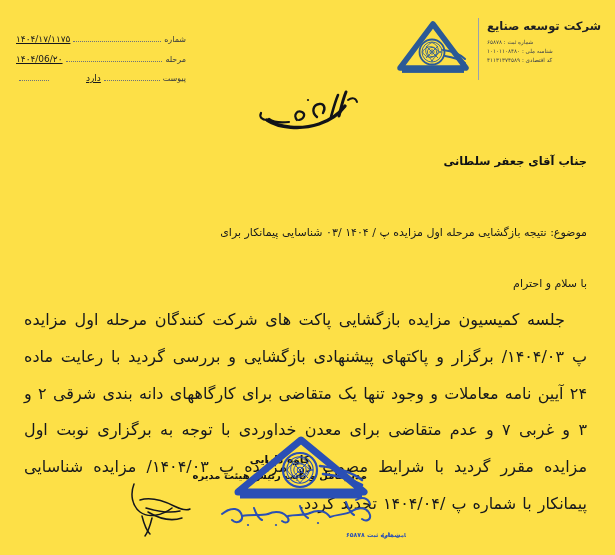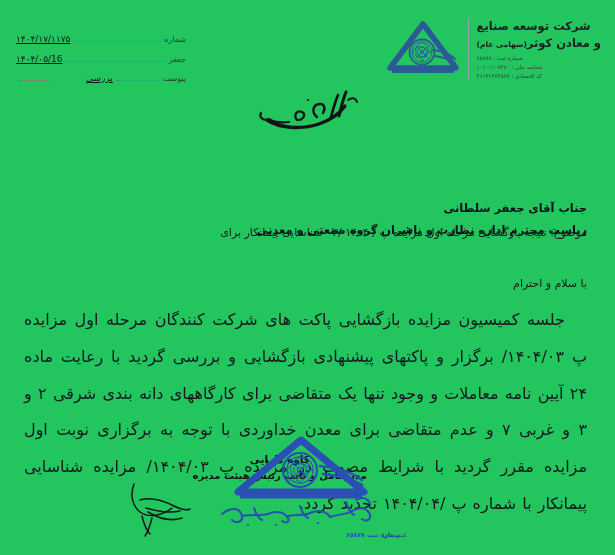--- a/index.html
+++ b/index.html
@@ -12,21 +12,21 @@
     height: 555px;
     position: relative;
     overflow: hidden;
     font-family: "DejaVu Sans", "Liberation Sans", sans-serif;
     color: #15161a;
     background: #fdfdfd;
   }
   .page {
     position: absolute;
     inset: 0;
-    background: #22c55e;
+    background: #fde047;
   }
 
   
   .letterhead {
     position: absolute;
     top: 18px;
     right: 14px;
     display: flex;
     flex-direction: row;
     align-items: flex-start;
@@ -122,21 +122,20 @@
     height: 48px;
   }
 
   
   .addressee {
     position: absolute;
     top: 150px;
     right: 28px;
     left: 28px;
     direction: rtl;
-    margin-top: 47px;
   }
   .addressee div {
     font-size: 11.4px;
     font-weight: 700;
     color: #101216;
     line-height: 1.95;
     letter-spacing: -.1px;
   }
 
   
@@ -233,23 +232,20 @@
 </head>
 <body>
 
 <div class="page">
 
   <div class="letterhead">
 
     <div class="lh-text">
       <div class="company-name">
         <div>شرکت توسعه صنایع</div>
-        <div>
-          <span>و معادن کوثر</span><span class="sub">(سهامی عام)</span>
-        </div>
       </div>
       <div class="reg-lines">
         <div>شماره ثبت : ۶۵۸۷۸</div>
         <div>شناسه ملی : ۱۰۱۰۱۱۰۸۴۸۰</div>
         <div>کد اقتصادی : ۴۱۱۳۱۳۷۴۵۸۹</div>
       </div>
     </div>
 
     <div class="logo">
       <svg width="74" height="62" viewBox="0 0 74 62" xmlns="http://www.w3.org/2000/svg">
@@ -276,28 +272,28 @@
     </div>
   </div>
 
   <div class="ref-block">
     <div class="ref-row">
       <span class="ref-label">شماره</span>
       <span class="dots"></span>
       <span class="ref-value">۱۴۰۴/۱۷/۱۱۷۵</span>
     </div>
     <div class="ref-row">
-      <span class="ref-label">جعفر</span>
+      <span class="ref-label">مرحله</span>
       <span class="dots"></span>
-      <span class="ref-value">۱۴۰۴/۰۵/16</span>
+      <span class="ref-value">۱۴۰۴/06/۲۰</span>
     </div>
     <div class="ref-row attachment">
       <span class="ref-label">پیوست</span>
       <span class="dots"></span>
-      <span class="ref-value">بررسی</span>
+      <span class="ref-value">دارد</span>
       <span class="dots tail"></span>
     </div>
   </div>
 
   <div class="basmala" title="باسمه تعالی">
     <svg width="110" height="48" viewBox="0 0 110 48" xmlns="http://www.w3.org/2000/svg">
       <g fill="none" stroke="#111318" stroke-linecap="round" stroke-linejoin="round">
 
         <path d="M14 34 C26 42 48 44 66 38 C78 34 86 28 92 20" stroke-width="3.4"></path>
 
@@ -316,21 +312,20 @@
       </g>
       <g fill="#111318">
         <circle cx="40" cy="41" r="1.1"></circle>
         <circle cx="55" cy="14" r="1.1"></circle>
       </g>
     </svg>
   </div>
 
   <div class="addressee">
     <div>جناب آقای جعفر سلطانی</div>
-    <div>ریاست محترم اداره نظارت و ناشران گروه صنعتی و معدنی</div>
   </div>
 
   <div class="subject">
     <div class="ln">موضوع: نتیجه بازگشایی مرحله اول مزایده پ / ۱۴۰۴ /۰۳ شناسایی پیمانکار برای</div>
   </div>
 
   <div class="greeting">با سلام و احترام</div>
 
   <div class="body-text">
     <p>جلسه کمیسیون مزایده بازگشایی پاکت های شرکت کنندگان مرحله اول مزایده پ ۱۴۰۴/۰۳/ برگزار و پاکتهای  پیشنهادی بازگشایی و بررسی گردید با رعایت ماده ۲۴ آیین نامه معاملات و وجود تنها یک  متقاضی برای کارگاههای دانه بندی شرقی ۲ و ۳ و غربی ۷ و عدم متقاضی برای معدن خداوردی با توجه به برگزاری نوبت اول مزایده  مقرر گردید با شرایط مصوب در مزایده پ ۱۴۰۴/۰۳/ مزایده  شناسایی پیمانکار با شماره پ /۱۴۰۴/۰۴ تجدید گردد.</p>

